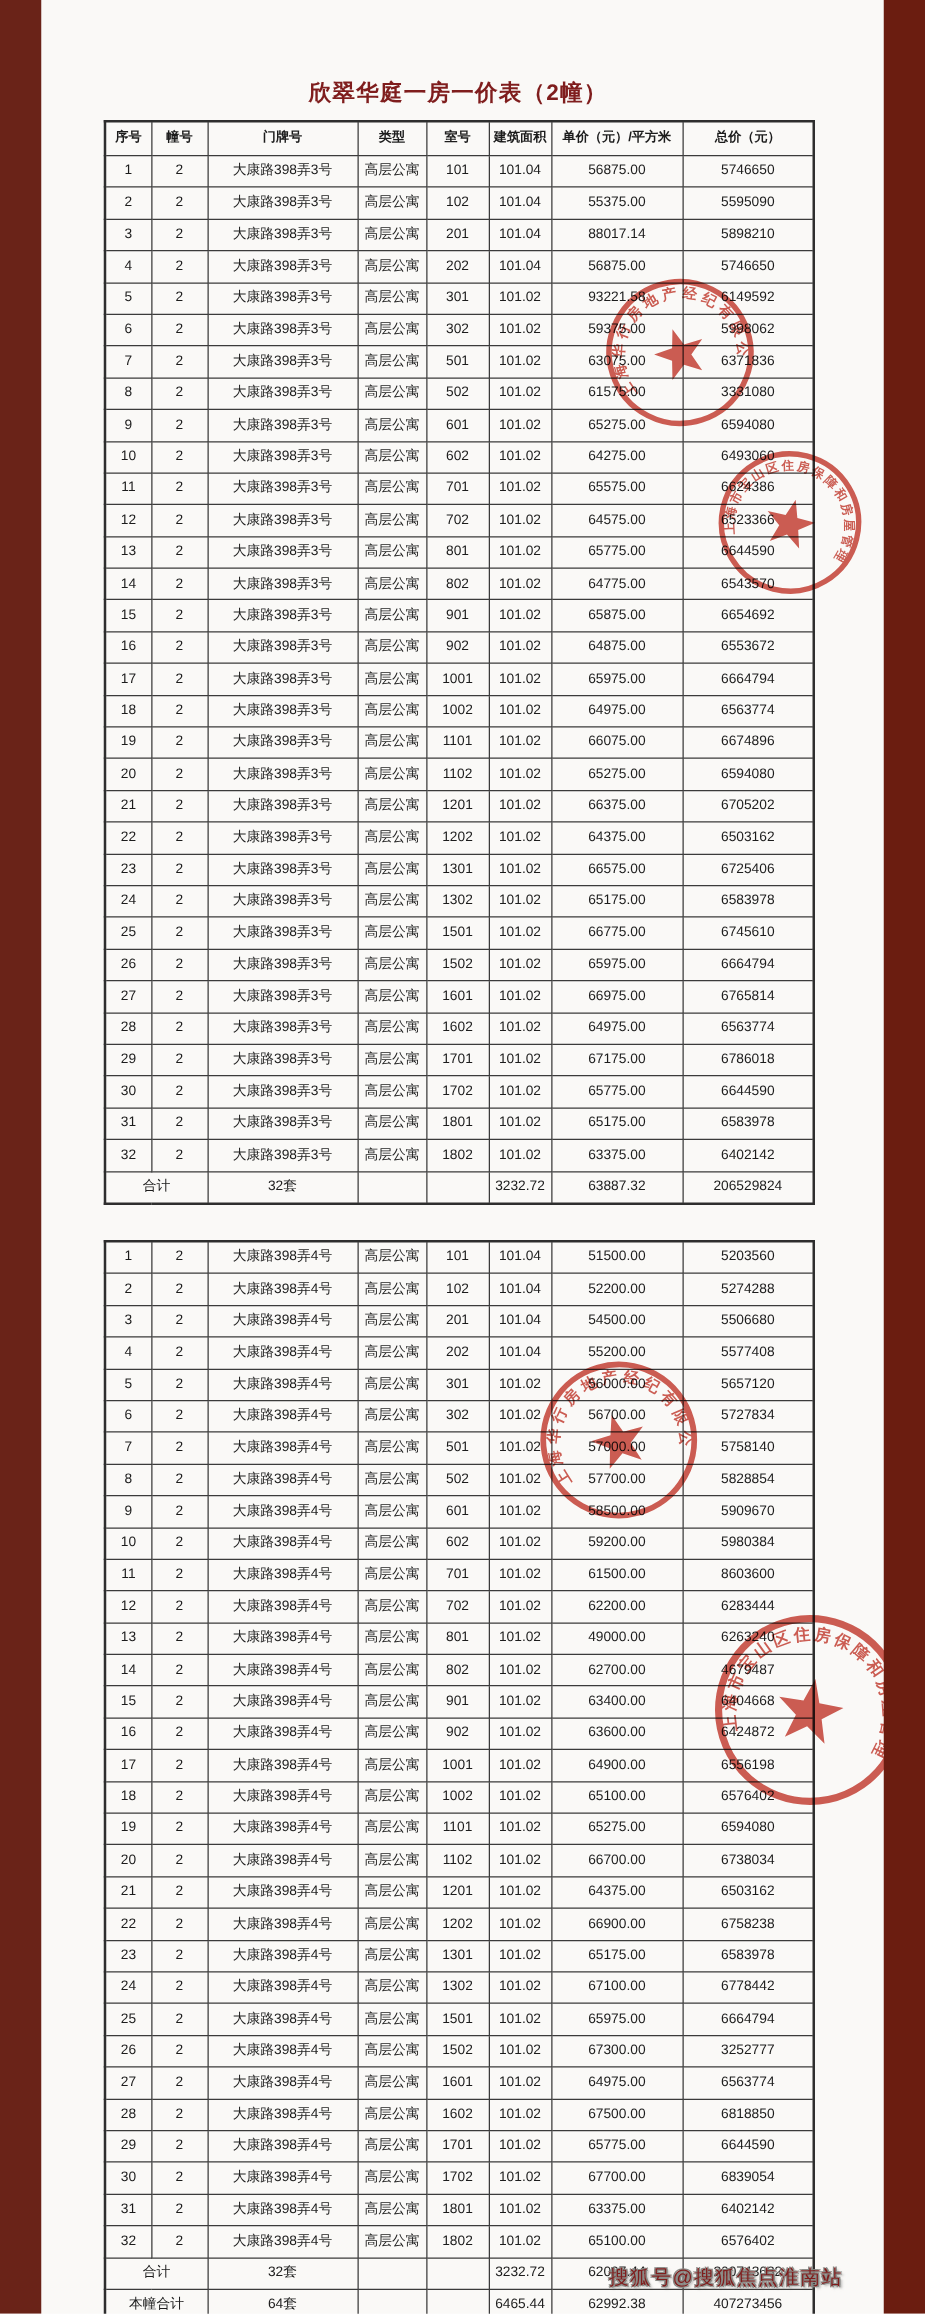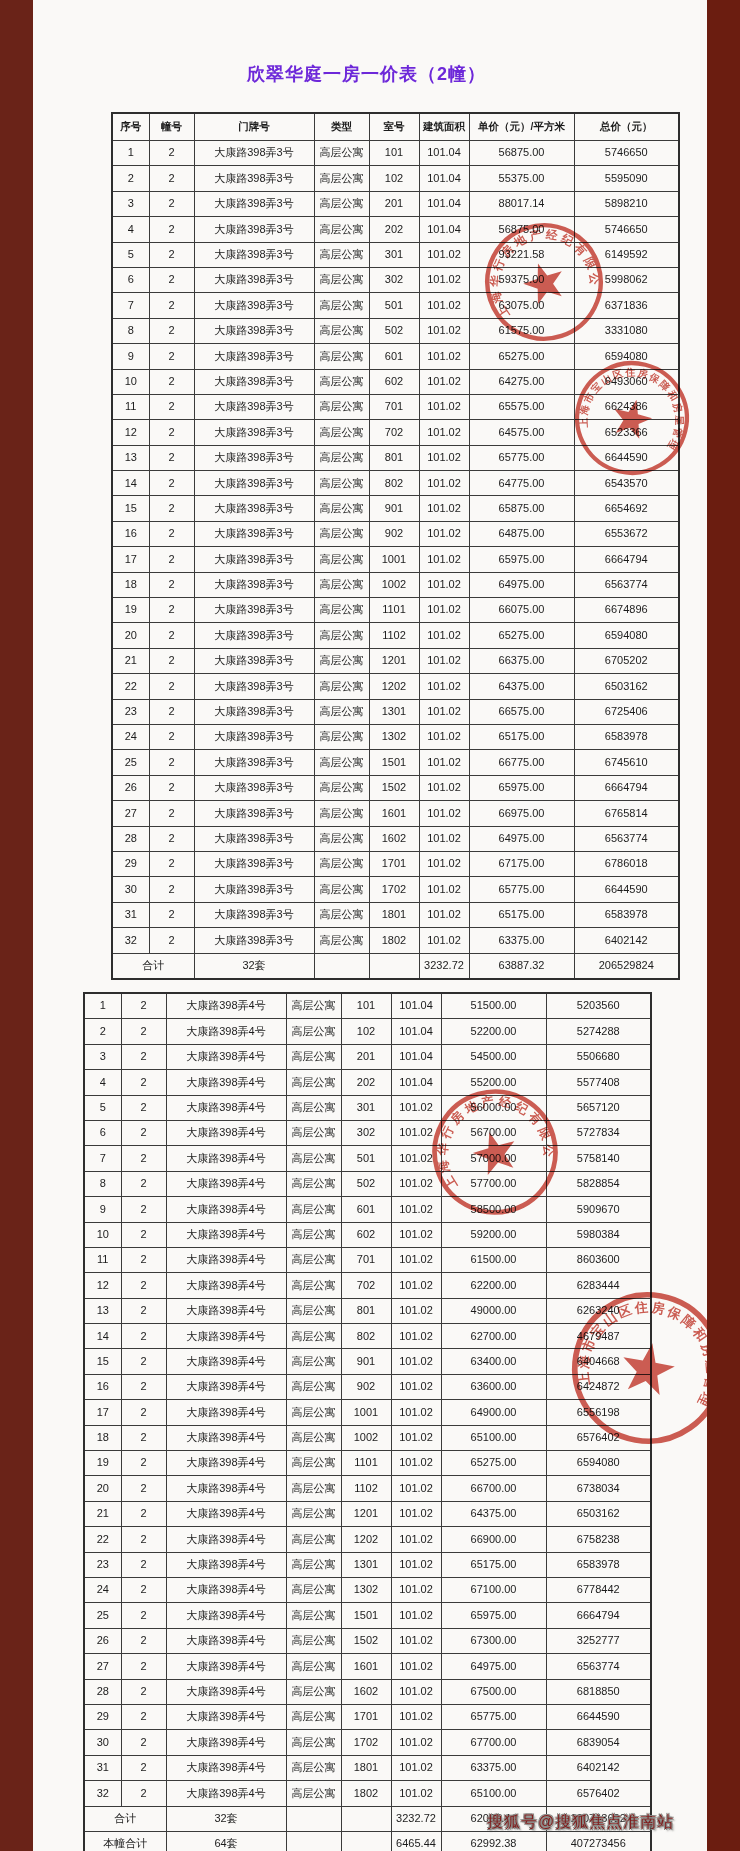--- a/index.html
+++ b/index.html
@@ -8,41 +8,41 @@
     background:#faf9f7;
     font-family:"Liberation Sans","DejaVu Sans",sans-serif;
     color:#1e1e1e;
   }
   .side-bar{position:absolute;top:0;height:1851px;z-index:30;}
   .side-bar.left{left:0;width:33px;background:#6a2318;}
   .side-bar.right{right:0;width:33px;background:#6b1d10;}
 
   .doc-title{
     position:absolute;left:83px;width:567px;top:62px;
-    text-align:center;font-size:18px;font-weight:bold;color:#6d28d9;
+    text-align:center;font-size:18px;font-weight:bold;color:#7f1d1d;
     letter-spacing:1px;
   }
 
   table.price-table{
     position:absolute;left:83px;width:567px;
     border-collapse:collapse;table-layout:fixed;
     background:transparent;
   }
   table.price-table td, table.price-table th{
     border:1px solid #3b3b3b;
     height:24.4px;padding:0;margin:0;
     text-align:center;vertical-align:middle;
     font-size:11px;line-height:1.05;
     color:#1c1c1c;
     overflow:hidden;white-space:nowrap;
   }
   table.price-table th{font-weight:bold;font-size:10.5px;height:26px;}
   table.price-table{border:2px solid #2e2e2e;}
   table.price-table tfoot td{font-weight:normal;}
-  .t1{top:112px;margin-left:28px;}
+  .t1{top:96px;}
   .t2{top:992px;}
 
   .stamp{position:absolute;z-index:20;opacity:0.82;mix-blend-mode:multiply;pointer-events:none;}
   .stamp svg{display:block;width:100%;height:100%;}
   .stamp-a1{left:482px;top:220px;width:124px;height:124px;transform:rotate(-18deg);}
   .stamp-a2{left:572px;top:358px;width:120px;height:120px;transform:rotate(14deg);}
   .stamp-b1{left:429px;top:1086px;width:132px;height:132px;transform:rotate(-16deg);}
   .stamp-b2{left:568px;top:1288px;width:160px;height:160px;transform:rotate(10deg);}
 
   .watermark{

